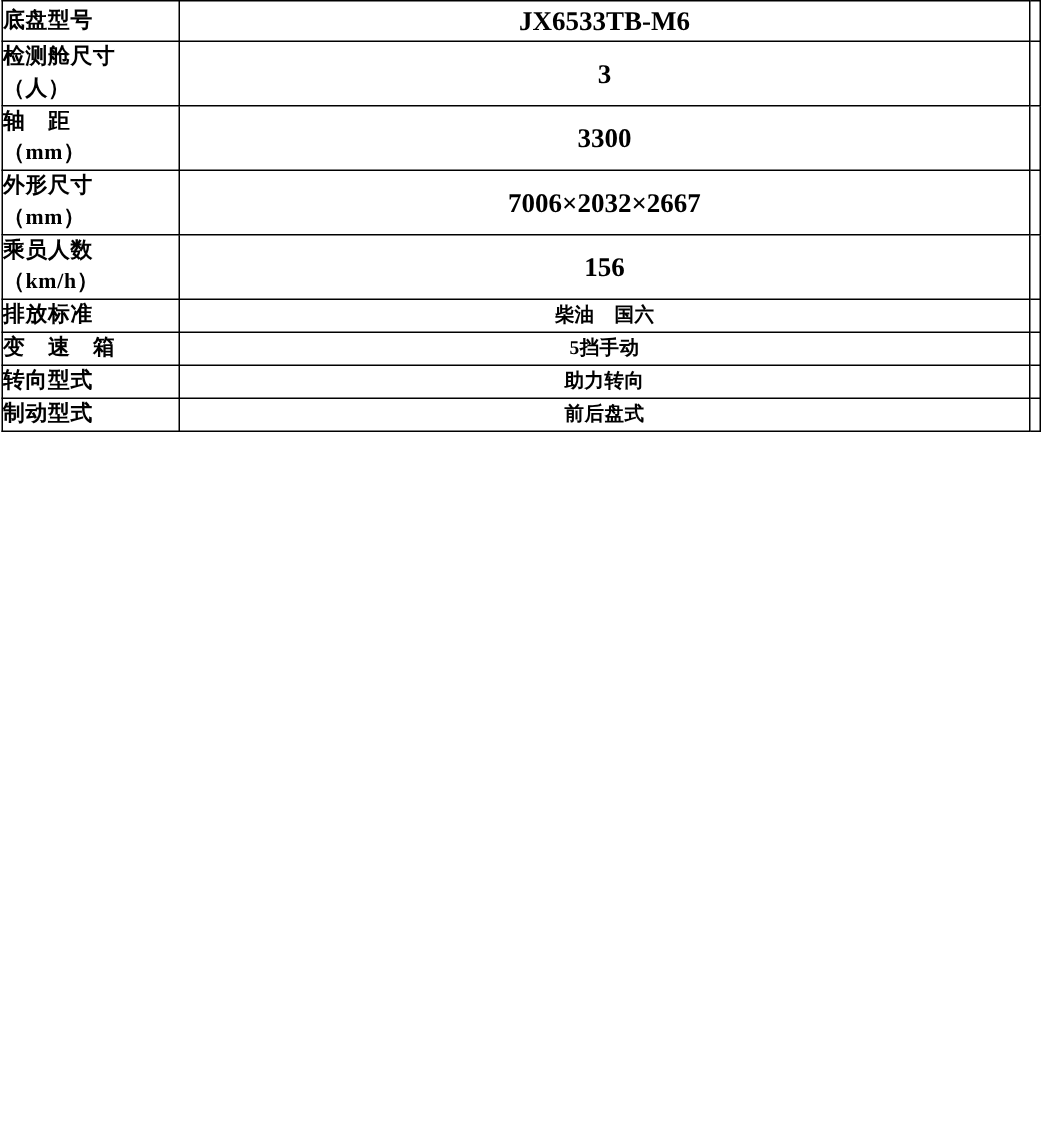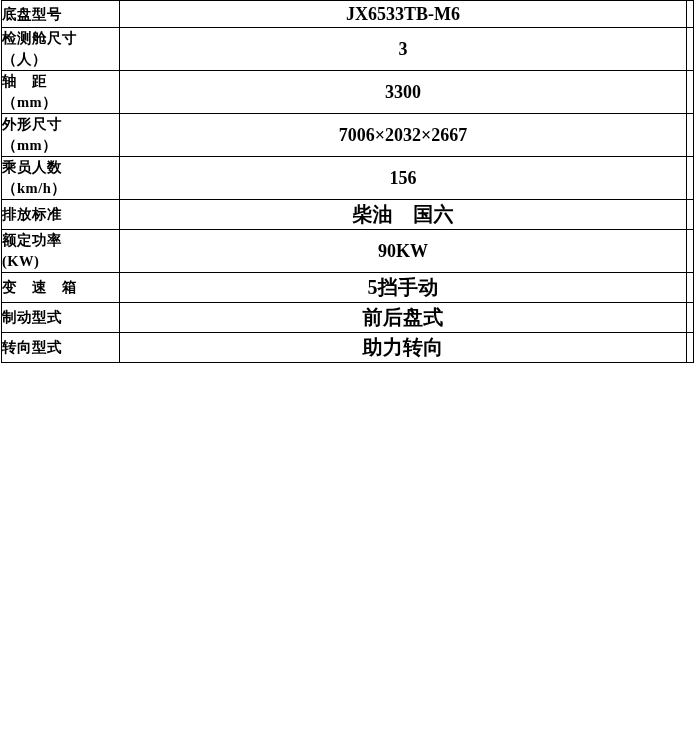--- a/index.html
+++ b/index.html
@@ -39,21 +39,21 @@
     font-weight: bold;
     font-size: 14.5px;
     line-height: 1.45;
     letter-spacing: 0.5px;
     text-align: left;
   }
   td.value {
     padding: 4px 4px;
     text-align: center;
     font-weight: bold;
-    font-size: 20px;
+    font-size: 13px;
     line-height: 1.45;
     letter-spacing: 0.3px;
   }
   td.value.mono {
     font-family: Liberation Serif, serif;
     font-size: 18px;
     letter-spacing: 0px;
   }
   td.tail {
     width: 6px;
@@ -115,42 +115,34 @@
         </tr>
         <tr>
           <td class="label">
             <span class="lbl-line">排放标准</span>
           </td>
           <td class="value">柴油　国六</td>
           <td class="tail"></td>
         </tr>
         <tr>
           <td class="label">
-            <span class="lbl-line">额定功率</span>
-            <span class="lbl-line">(KW)</span>
+            <span class="lbl-line">变　速　箱</span>
           </td>
-          <td class="value mono">90KW</td>
+          <td class="value">5挡手动</td>
           <td class="tail"></td>
         </tr>
         <tr>
           <td class="label">
-            <span class="lbl-line">变　速　箱</span>
+            <span class="lbl-line">转向型式</span>
           </td>
-          <td class="value">5挡手动</td>
+          <td class="value">助力转向</td>
           <td class="tail"></td>
         </tr>
         <tr>
           <td class="label">
             <span class="lbl-line">制动型式</span>
           </td>
           <td class="value">前后盘式</td>
           <td class="tail"></td>
         </tr>
-        <tr>
-          <td class="label">
-            <span class="lbl-line">转向型式</span>
-          </td>
-          <td class="value">助力转向</td>
-          <td class="tail"></td>
-        </tr>
       </tbody>
   </table>
 </div>
 
 </body></html>

